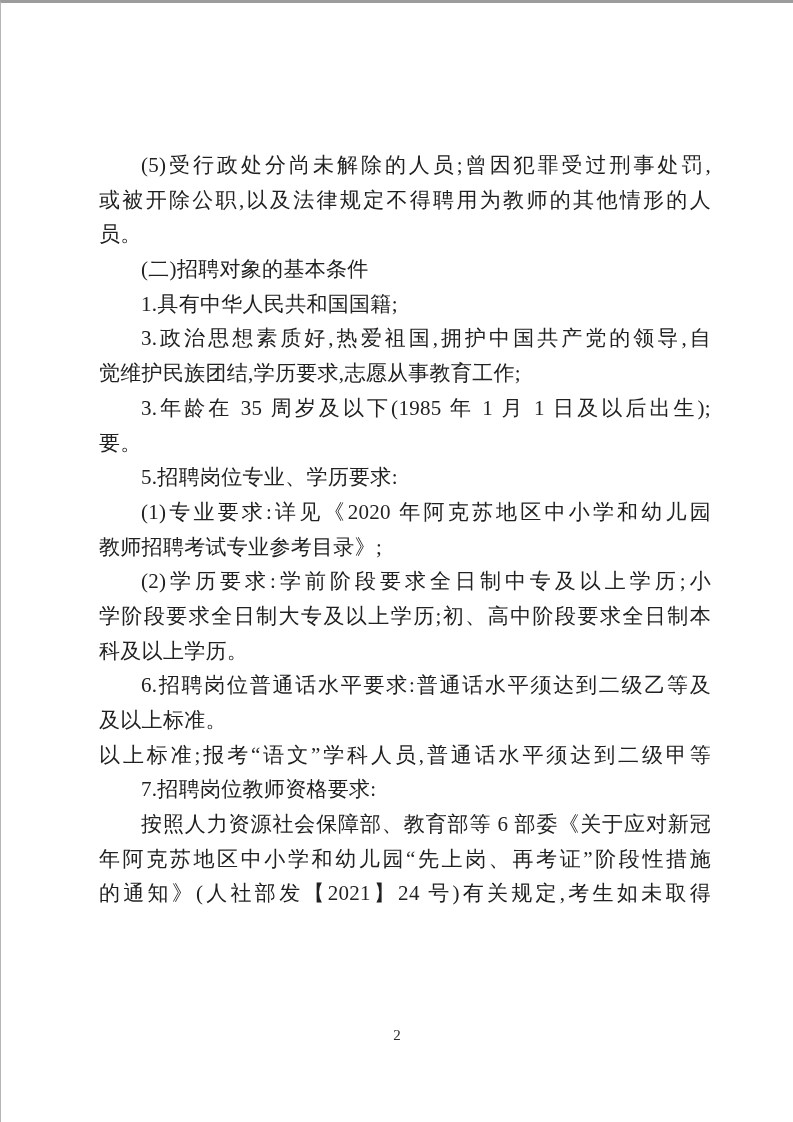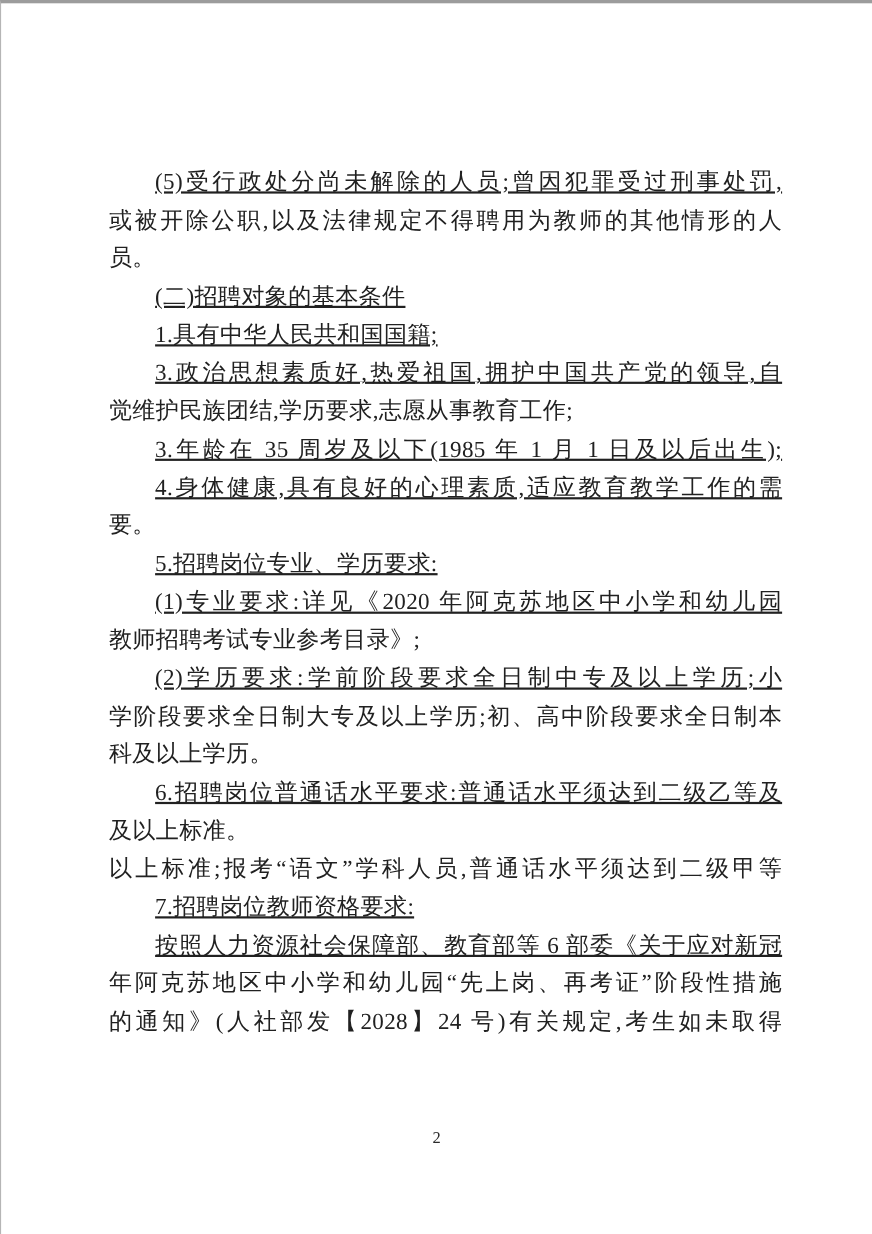--- a/index.html
+++ b/index.html
@@ -34,21 +34,20 @@
     line-height: 34.7px;
     white-space: normal;
     text-align: left;
   }
   .line.fill {
     text-align: justify;
     text-align-last: justify;
   }
   .line.indent {
     padding-left: 42px;
-    text-decoration: underline;
   }
   .page-number {
     position: absolute;
     top: 1024px;
     left: 0;
     width: 100%;
     text-align: center;
     font-size: 15px;
     color: #2a2a2a;
   }
@@ -59,30 +58,29 @@
 <div class="page">
   <div class="content">
     <div class="line indent fill">(5)受行政处分尚未解除的人员;曾因犯罪受过刑事处罚,</div>
     <div class="line fill">或被开除公职,以及法律规定不得聘用为教师的其他情形的人</div>
     <div class="line">员。</div>
     <div class="line indent">(二)招聘对象的基本条件</div>
     <div class="line indent">1.具有中华人民共和国国籍;</div>
     <div class="line indent fill">3.政治思想素质好,热爱祖国,拥护中国共产党的领导,自</div>
     <div class="line">觉维护民族团结,学历要求,志愿从事教育工作;</div>
     <div class="line indent fill">3.年龄在 35 周岁及以下(1985 年 1 月 1 日及以后出生);</div>
-    <div class="line indent fill">4.身体健康,具有良好的心理素质,适应教育教学工作的需</div>
     <div class="line">要。</div>
     <div class="line indent">5.招聘岗位专业、学历要求:</div>
     <div class="line indent fill">(1)专业要求:详见《2020 年阿克苏地区中小学和幼儿园</div>
     <div class="line">教师招聘考试专业参考目录》;</div>
     <div class="line indent fill">(2)学历要求:学前阶段要求全日制中专及以上学历;小</div>
     <div class="line fill">学阶段要求全日制大专及以上学历;初、高中阶段要求全日制本</div>
     <div class="line">科及以上学历。</div>
     <div class="line indent fill">6.招聘岗位普通话水平要求:普通话水平须达到二级乙等及</div>
     <div class="line">及以上标准。</div>
     <div class="line fill">以上标准;报考“语文”学科人员,普通话水平须达到二级甲等</div>
     <div class="line indent">7.招聘岗位教师资格要求:</div>
     <div class="line indent fill">按照人力资源社会保障部、教育部等 6 部委《关于应对新冠</div>
     <div class="line fill">年阿克苏地区中小学和幼儿园“先上岗、再考证”阶段性措施</div>
-    <div class="line fill">的通知》(人社部发【2028】24 号)有关规定,考生如未取得</div>
+    <div class="line fill">的通知》(人社部发【2021】24 号)有关规定,考生如未取得</div>
   </div>
   <div class="page-number">2</div>
 </div>
 
 </body></html>

